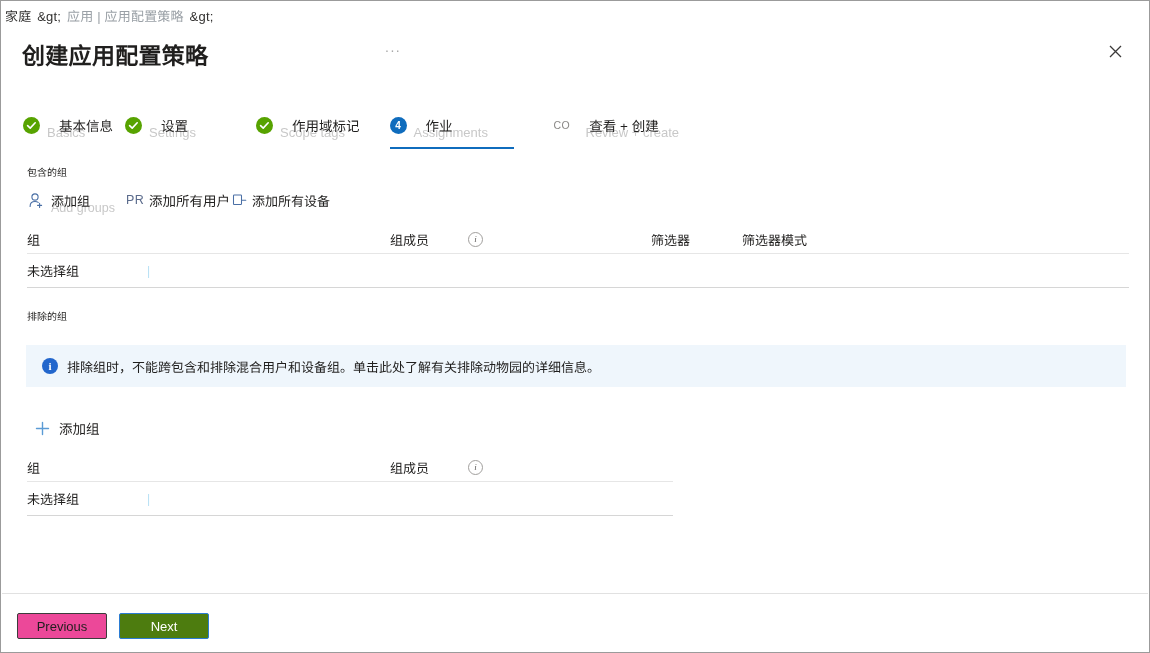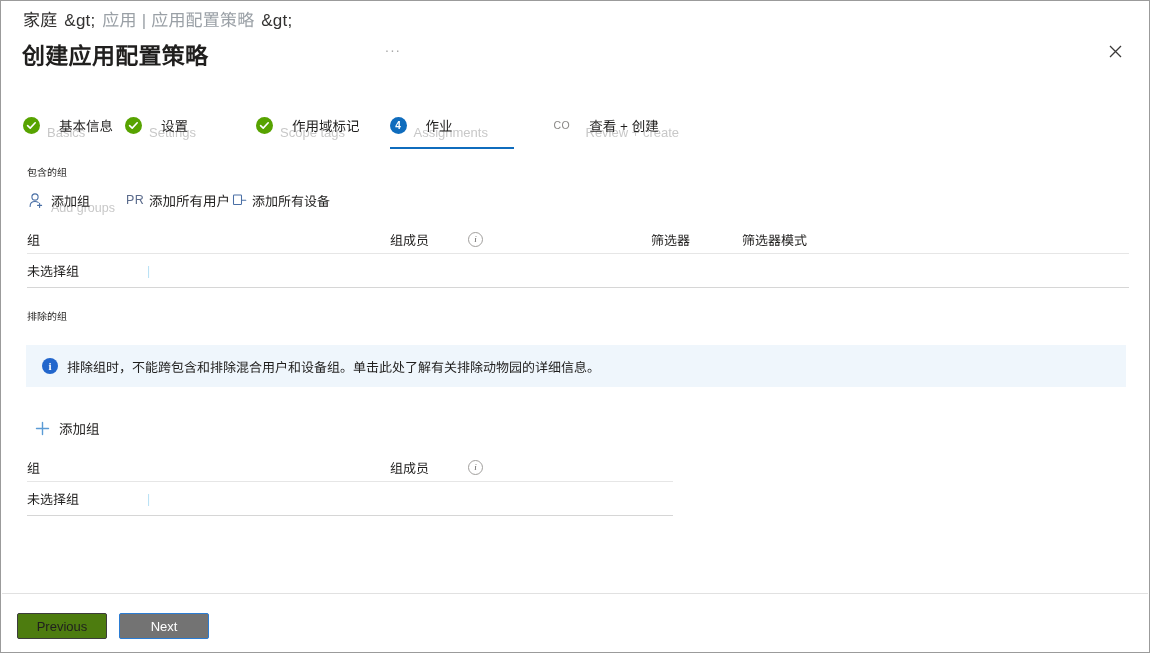--- a/index.html
+++ b/index.html
@@ -19,23 +19,23 @@
     height: 653px;
     box-sizing: border-box;
     background: #ffffff;
     border: 1px solid #9b9b9b;
     overflow: hidden;
   }
 
   
   .breadcrumb {
     position: absolute;
-    left: 22px;
+    left: 4px;
     top: 5px;
-    font-size: 17px;
+    font-size: 13px;
     color: #323130;
     letter-spacing: 0.2px;
     white-space: nowrap;
   }
   .breadcrumb .crumb-link { color: #323130; }
   .breadcrumb .crumb-sep { color: #323130; padding: 0 2px; }
   .crumb-ghost { color: #9aa0a6; }
 
   
   .title-row {
@@ -334,26 +334,26 @@
     min-width: 90px;
     padding: 0 14px;
     box-sizing: border-box;
     cursor: pointer;
     border-radius: 2px;
     display: inline-flex;
     align-items: center;
     justify-content: center;
   }
   .btn.secondary {
+    background: #ec4899;
+    border: 1px solid #3c3c3c;
+    color: #201f1e;
+  }
+  .btn.primary {
     background: #4d7c0f;
-    border: 1px solid #3c3c3c;
-    color: #201f1e;
-  }
-  .btn.primary {
-    background: #737373;
     border: 1px solid #2b7cd3;
     color: #ffffff;
     text-align: center;
   }
 </style>
 </head>
 <body>
 
 <div class="page">
 

